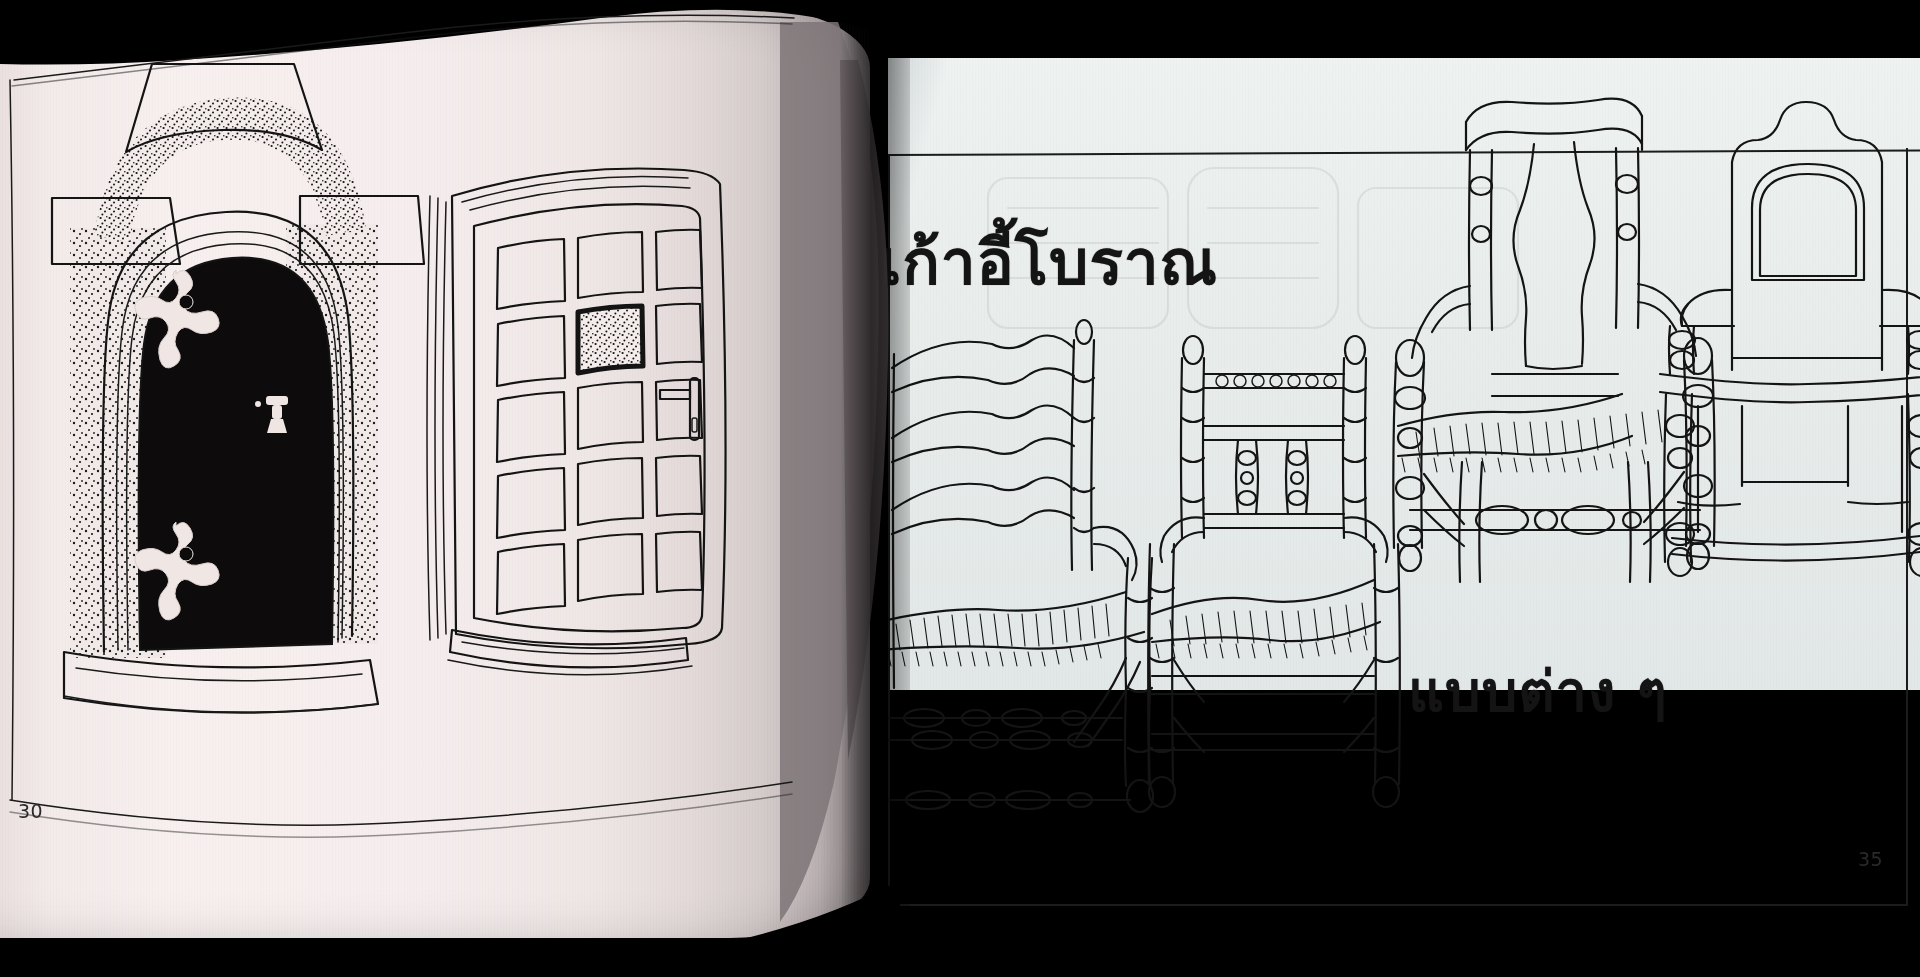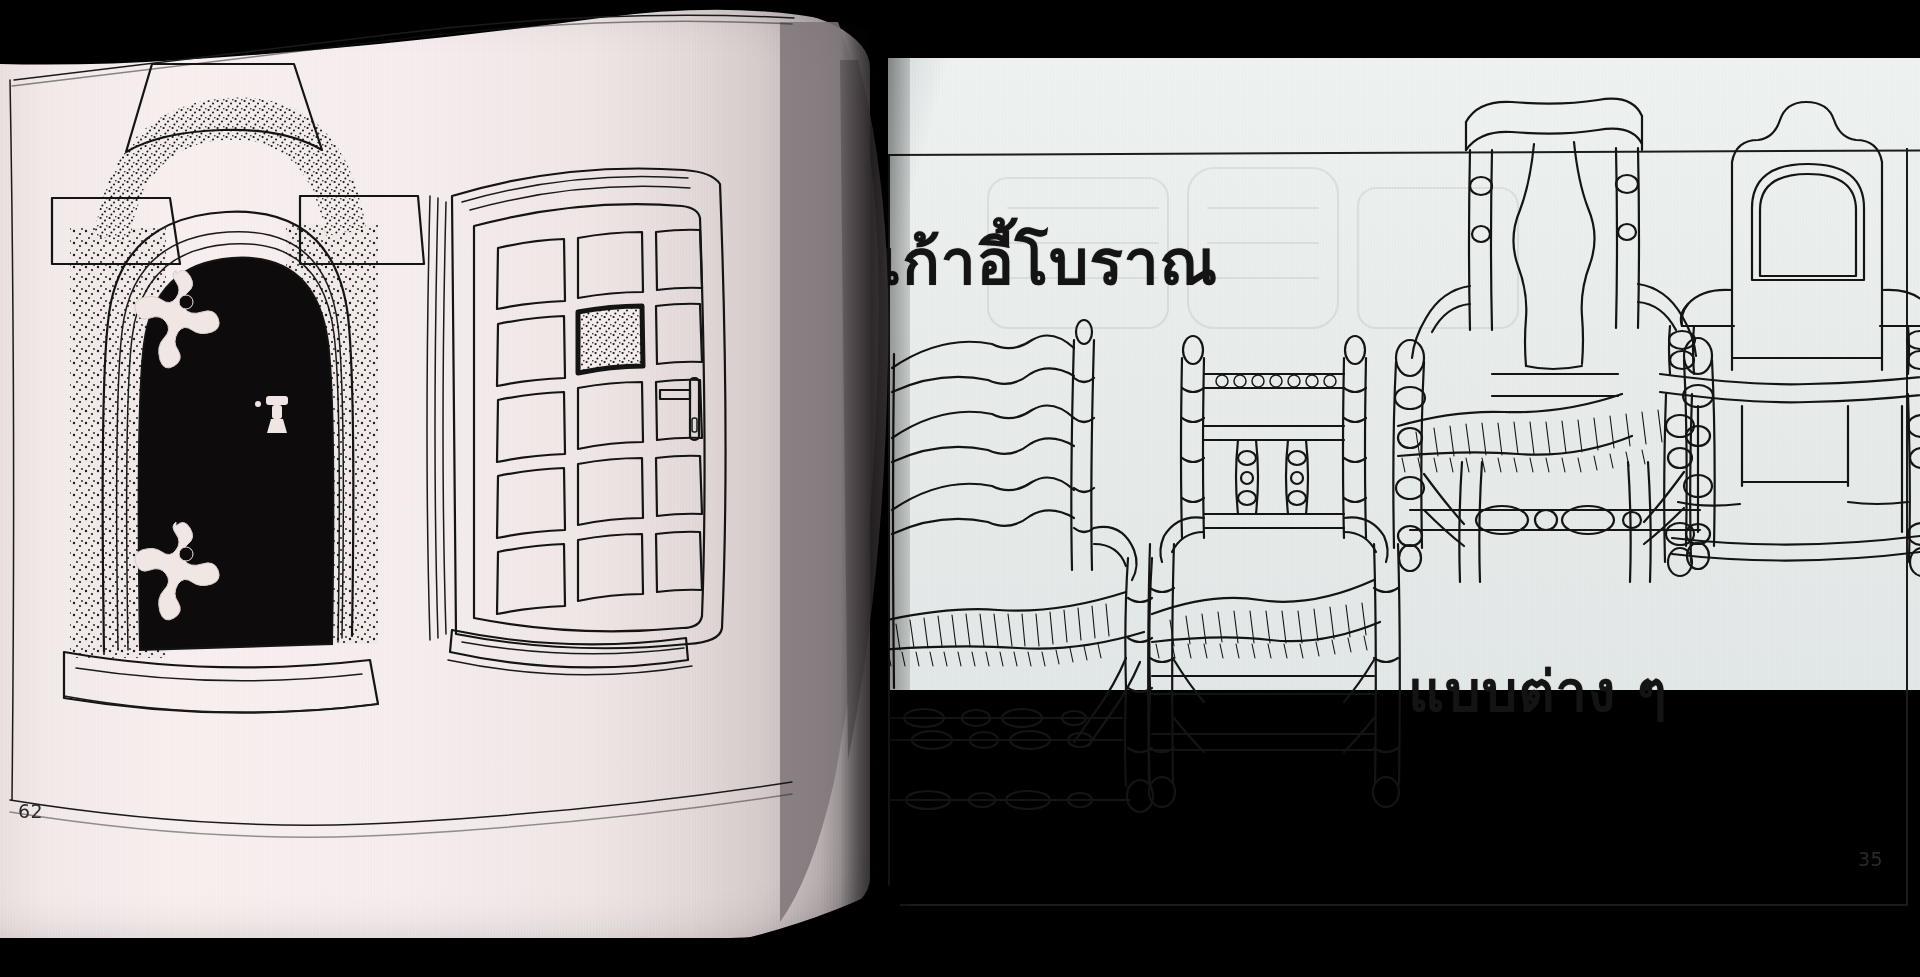--- a/index.html
+++ b/index.html
@@ -475,19 +475,19 @@
           <path class="ink" d="M660 390 h30 v9 h-30 z" fill="#f3ecec"></path>
           <rect class="ink-thin" x="692" y="418" width="5" height="14" rx="2" fill="#e6dedd"></rect>
         </g>
 
         <path class="ink" d="M452 630 q116 24 234 8 l2 22 q-120 18 -238 -8 z" fill="#f0e9e8"></path>
         <path class="ink-thin" d="M462 642 q112 20 222 6"></path>
         <path class="ink-thin" d="M448 660 q122 26 244 6"></path>
       </g>
     </svg>
 
-    <span class="page-number" style="left:18px;top:800px;">62</span>
+    <span class="page-number" style="left:18px;top:800px;">30</span>
   </div>
 
   <div style="position:absolute;left:840px;top:0;width:70px;height:977px;
               background:linear-gradient(90deg,rgba(0,0,0,.0) 0%,rgba(0,0,0,.55) 45%,rgba(0,0,0,.15) 100%);"></div>
 
 </div>
 
 </body></html>

